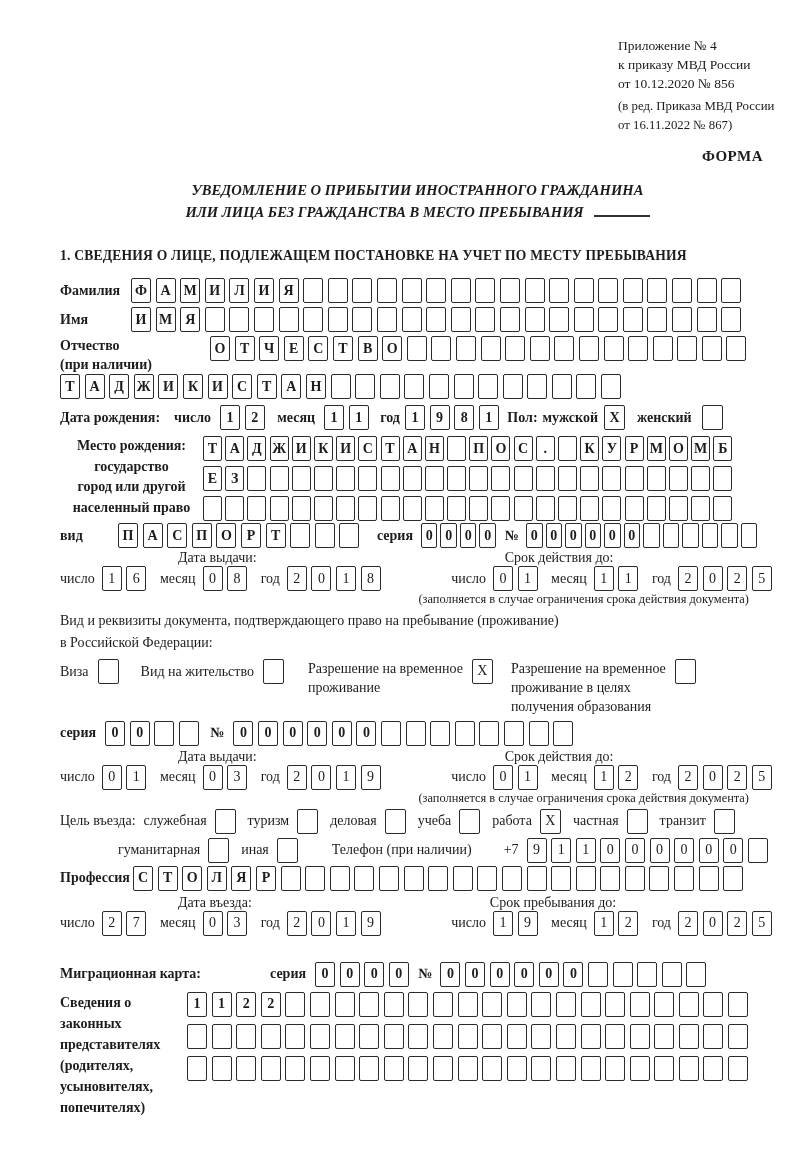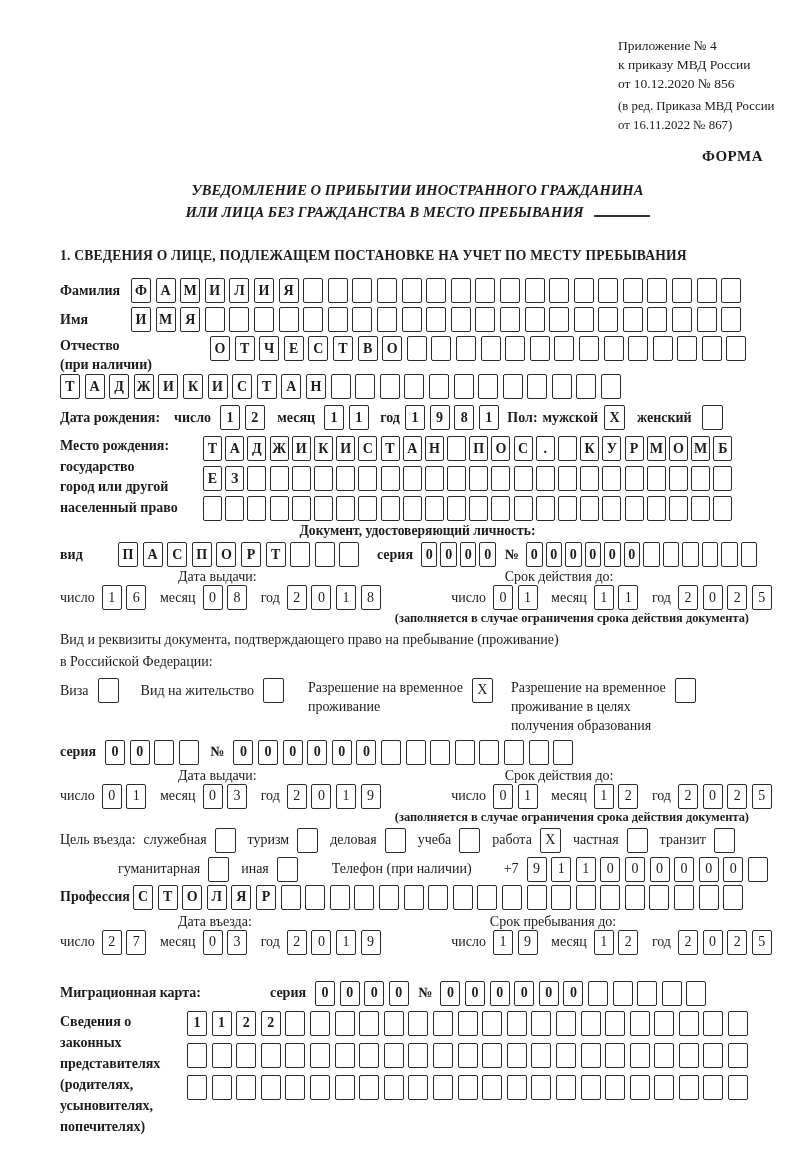--- a/index.html
+++ b/index.html
@@ -35,21 +35,21 @@
   .stack > .cells { margin-bottom:5px; display:flex; }
   
   .date-heads { display:flex; font-size:14px; margin-top:2px; }
   .dh-left { margin-left:118px; }
   .dh-right { margin-left:248px; }
   .dates-row { display:flex; align-items:center; }
   .dgroup { display:flex; align-items:center; }
   .dgroup .lbl { margin-right:7px; }
   .dgroup .cells { margin-right:9px; }
   .dgroup .cells:last-child { margin-right:0; }
-  .note { font-size:12.4px; text-align:right; padding-right:26px; margin-top:1px; margin-bottom:3px;font-weight:bold; }
+  .note { font-size:12.4px; text-align:right; padding-right:26px; margin-top:1px; margin-bottom:3px; }
   .para { font-size:14px; line-height:1.6; }
   
   .opts { display:flex; align-items:flex-start; margin-top:4px; margin-bottom:5px; }
   .opt { display:flex; align-items:flex-start; }
   .opt .opt-label { font-size:14px; line-height:19px; text-align:left; margin-right:9px; }
   .opt .opt-label.single { margin-top:3px; }
   .opt .cells { margin-top:0; }
   .inline-gap { width:14px; flex:0 0 auto; }
   .purpose-row { display:flex; align-items:center; margin-bottom:4px; }
   .purpose-row .lbl { margin-right:8px; }
@@ -227,21 +227,21 @@
     <span class="cells cb">
         <span class="cell">X</span>
       </span>
     <span class="lbl" style="margin-left:12px; margin-right:10px;">женский</span>
     <span class="cells cb">
         <span class="cell"></span>
       </span>
   </div>
 
   <div class="row top" style="margin-bottom:2px;">
-    <span class="lbl-block" style="width:143px; line-height:20.5px;">
+    <span class="lbl-block" style="width:143px; line-height:20.5px;text-align:center;">
       <span>Место рождения:</span><br>
       <span>государство</span><br>
       <span>город или другой</span><br>
       <span>населенный право</span>
     </span>
     <span class="stack">
       <span class="cells tight">
           <span class="cell">Т</span>
           <span class="cell">А</span>
           <span class="cell">Д</span>
@@ -315,21 +315,20 @@
           <span class="cell"></span>
           <span class="cell"></span>
           <span class="cell"></span>
           <span class="cell"></span>
           <span class="cell"></span>
           <span class="cell"></span>
         </span>
     </span>
   </div>
 
-  <div style="text-align:center; font-weight:bold; font-size:13.6px; margin-bottom:3px;">Документ, удостоверяющий личность:</div>
 
   <div class="row" style="margin-bottom:2px;">
     <span class="lbl" style="width:58px;">вид</span>
     <span class="cells">
         <span class="cell">П</span>
         <span class="cell">А</span>
         <span class="cell">С</span>
         <span class="cell">П</span>
         <span class="cell">О</span>
         <span class="cell">Р</span>

